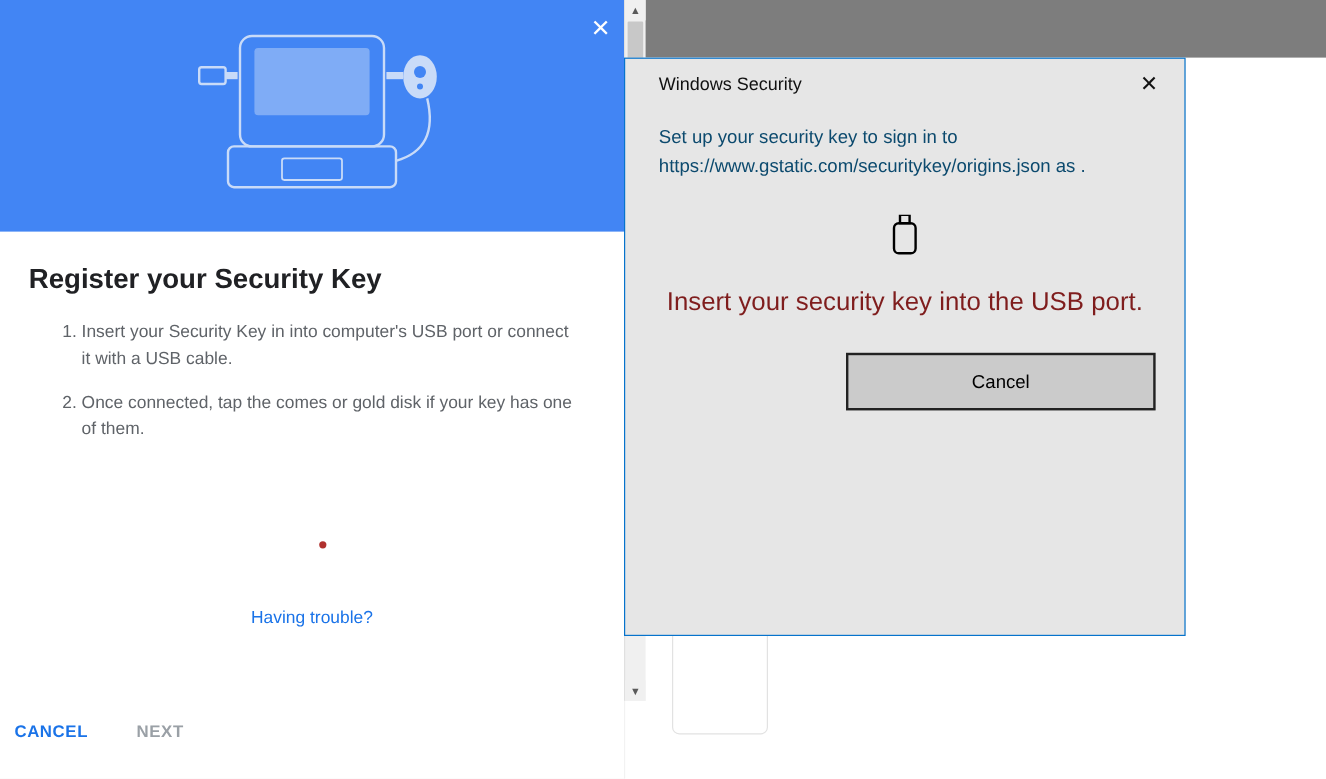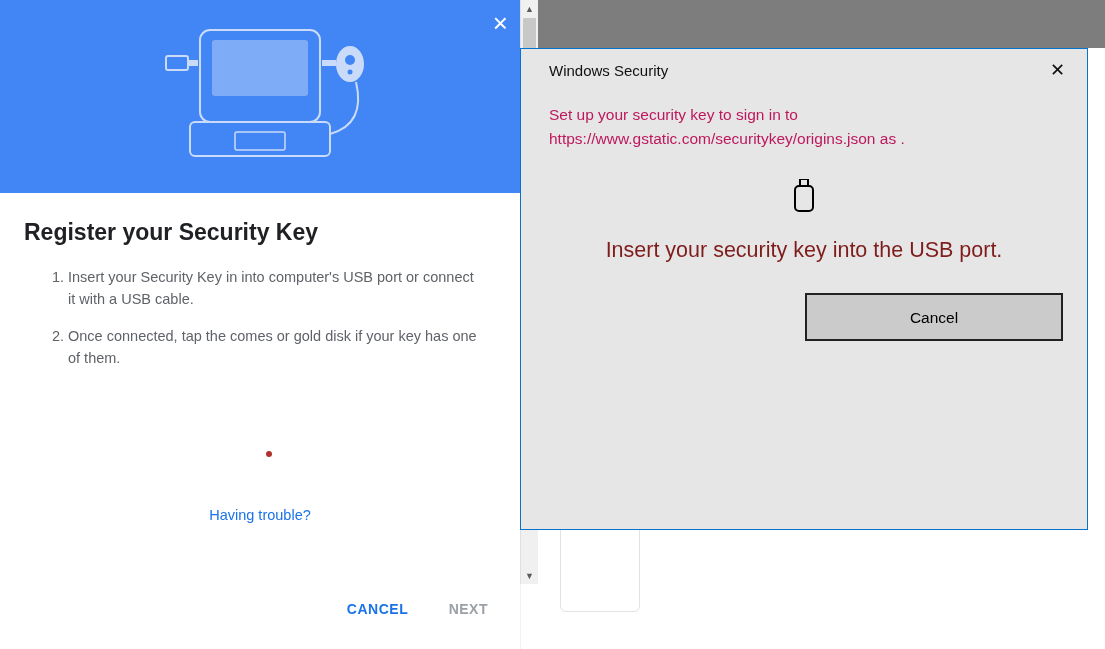--- a/index.html
+++ b/index.html
@@ -107,21 +107,21 @@
     right: 0;
     top: 314px;
     text-align: center;
     color: #1a73e8;
     font-size: 14.5px;
     cursor: pointer;
   }
   .g-footer {
     flex: 0 0 auto;
     padding: 18px 20px 24px 0;
-    text-align: right;
+    text-align: left;
   }
   .g-btn {
     display: inline-block;
     font-size: 14px;
     font-weight: 600;
     letter-spacing: 0.5px;
     padding: 8px 12px;
     cursor: pointer;
     user-select: none;
   }
@@ -161,21 +161,21 @@
     height: 300px;
     background: #c8c8c8;
     border-radius: 1px;
     cursor: pointer;
   }
   
   .ws-dialog {
     position: absolute;
     left: 520px;
     top: 48px;
-    width: 568px;
+    width: 468px;
     height: 482px;
     background: #e6e6e6;
     border: 1px solid #0673cc;
     box-sizing: border-box;
     z-index: 10;
     font-family: "Segoe UI", Arial, sans-serif;
   }
   .ws-titlebar {
     display: flex;
     justify-content: space-between;
@@ -193,21 +193,21 @@
     padding: 2px 4px;
   }
   .ws-heading {
     font-size: 22px;
     color: #000;
     padding: 10px 28px 0 28px;
     font-weight: 400;
   }
   .ws-text {
     font-size: 15.5px;
-    color: #be185d;
+    color: #0c4a6e;
     padding: 22px 28px 0 28px;
     line-height: 1.55;
   }
   .ws-icon {
     text-align: center;
     padding-top: 28px;
   }
   .ws-prompt {
     text-align: center;
     font-size: 21.5px;

